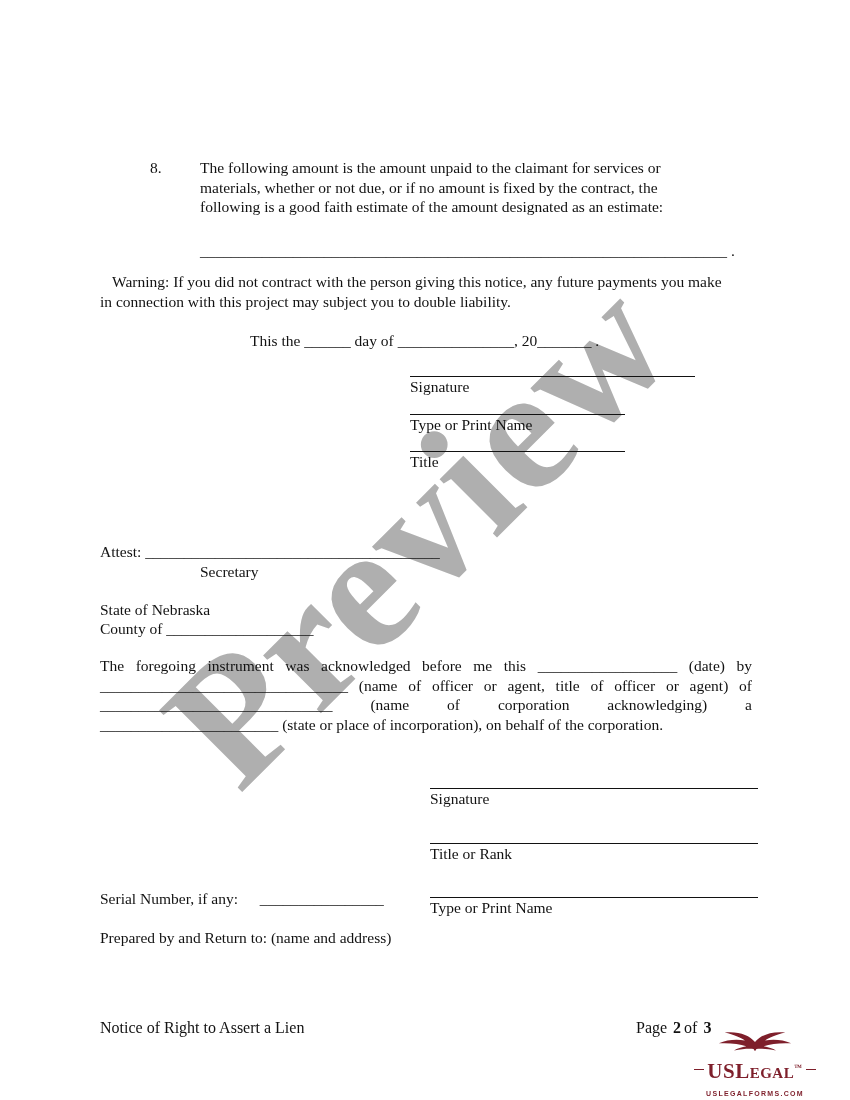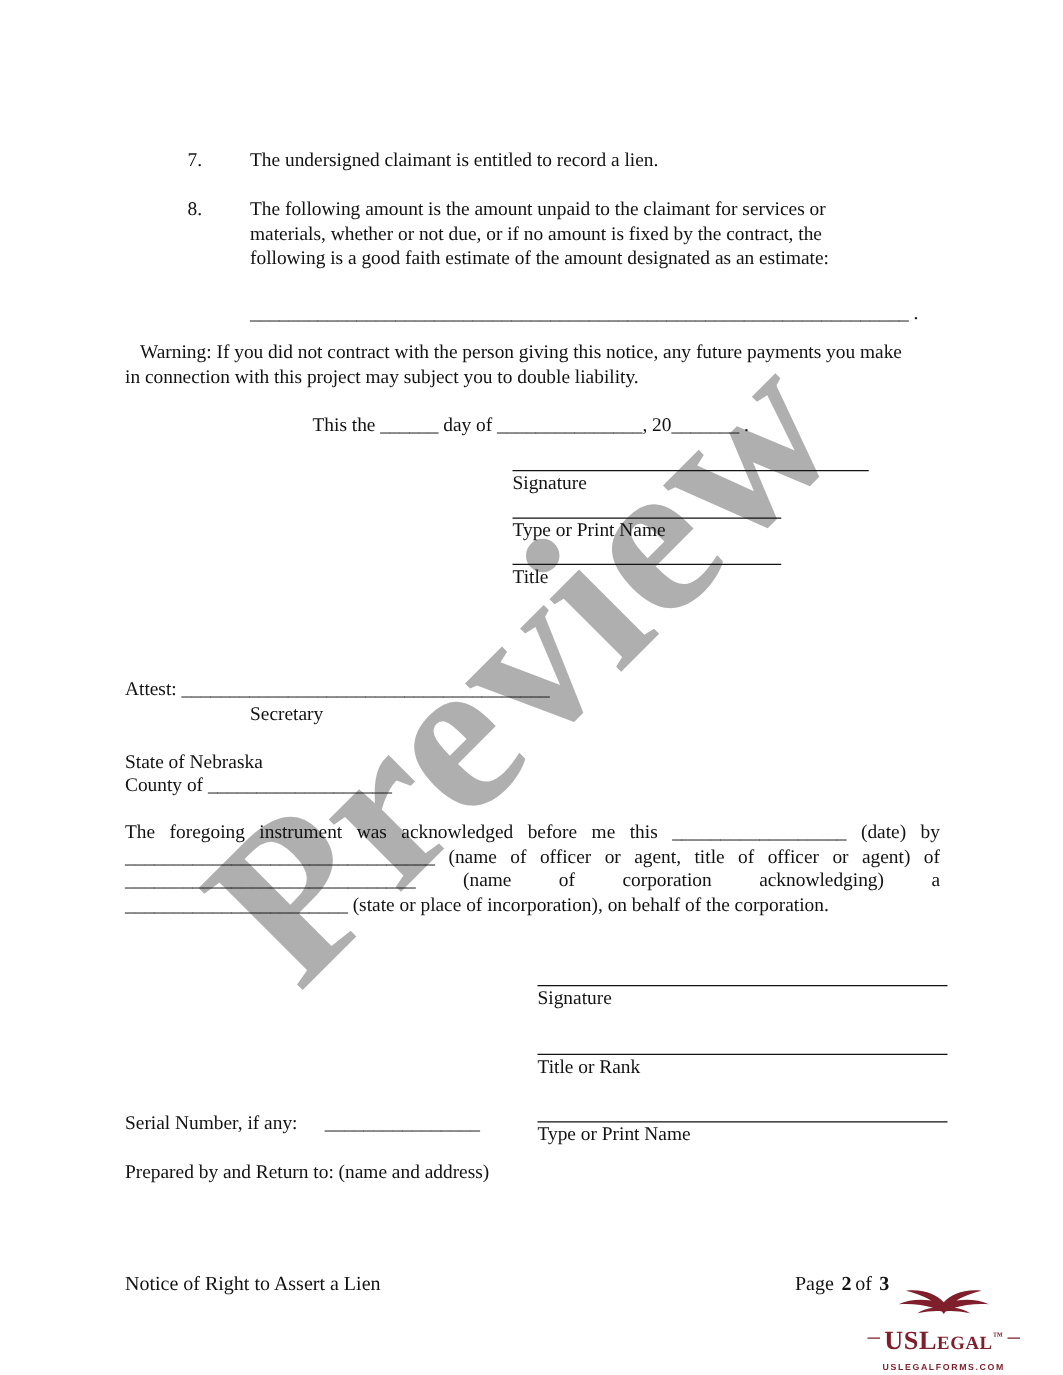--- a/index.html
+++ b/index.html
@@ -46,23 +46,20 @@
 </style>
 </head>
 <body>
 
 <div class="page">
 
   <div class="watermark">Preview</div>
 
   <div class="content">
 
-    <div class="abs" style="left:150px; top:119px; width:560px;">
-      <span class="numcol">7.</span><span class="itemtext" style="width:505px;">The undersigned claimant is entitled to record a lien.</span>
-    </div>
 
     <div class="abs" style="left:150px; top:158px; width:560px;">
       <span class="numcol">8.</span><span class="itemtext i8text">The following amount is the amount unpaid to the claimant for services or materials, whether or not due, or if no amount is fixed by the contract, the following is a good faith estimate of the amount designated as an estimate:</span>
     </div>
     <div class="abs blanks" style="left:200px; top:241px; width:548px;">____________________________________________________________________ .</div>
 
     <div class="abs warning" style="left:100px; top:272px;">Warning: If you did not contract with the person giving this notice, any future payments you make in connection with this project may subject you to double liability.</div>
 
     <div class="abs" style="left:250px; top:331px;">This the ______ day of _______________, 20_______ .</div>
 

